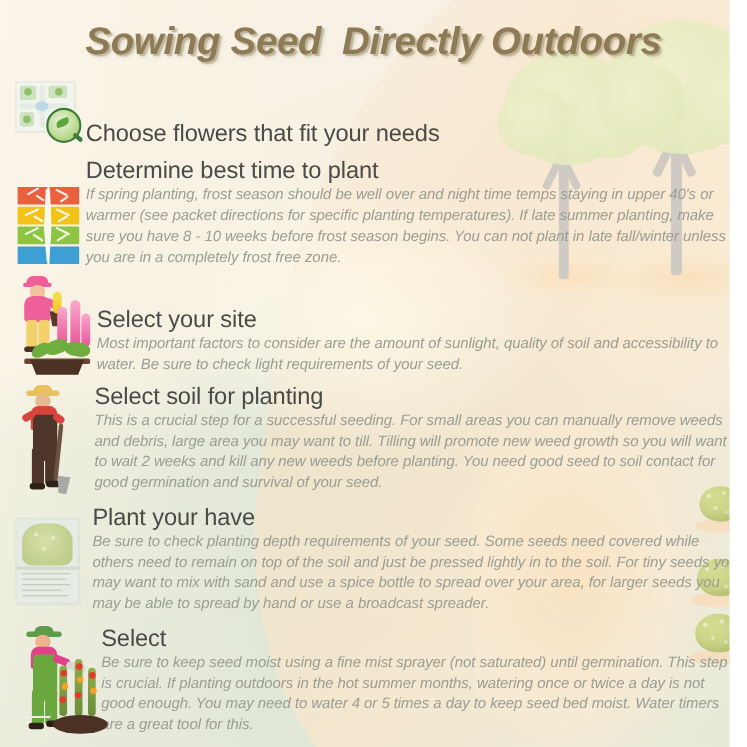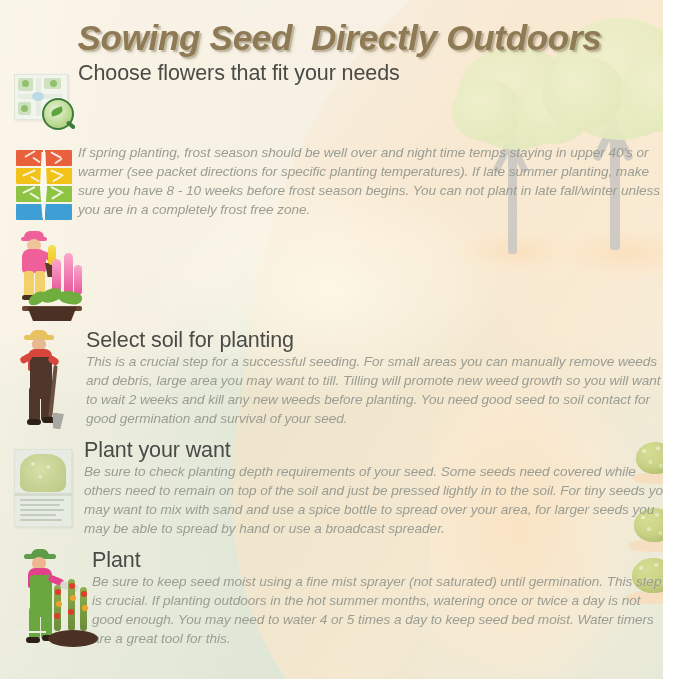--- a/index.html
+++ b/index.html
@@ -124,21 +124,21 @@
   
   .steps {
     position: absolute;
     left: 0; top: 62px;
     width: 679px;
     z-index: 5;
   }
   .step {
     position: relative;
     display: flex;
-    align-items: flex-start;
+    align-items: flex-end;
     padding: 0 8px 0 10px;
   }
   .step-icon {
     position: relative;
     flex: 0 0 auto;
     width: 72px;
     height: 78px;
     margin-right: 2px;
   }
   .step-text {
@@ -399,20 +399,21 @@
             <div class="twig" style="left:35px; top:9px; width:11px; height:2.4px; transform:rotate(-32deg);"></div>
           </div>
           <div class="bar b4">
             
           </div>
           <div class="trunk"></div>
           <div class="split"></div>
         </div>
       </div>
       <div class="step-text">
+        <h2 class="step-heading">Determine best time to plant</h2>
         <p class="step-body">If spring planting, frost season should be well over and  night time temps staying in upper 40's or warmer (see packet directions for specific planting temperatures). If late summer planting, make sure you have 8 - 10 weeks before frost season begins. You can not plant in late fall/winter unless you are in a completely frost free zone.</p>
       </div>
     </div>
 
     <div class="step step-3">
       <div class="step-icon">
         <div class="ic-person">
 
           <div class="b-hat" style="left:14px; top:2px;  width:20px; height:8px;  background:#ef5f9a; border-radius:10px 10px 3px 3px;"></div>
           <div class="b-hat" style="left:11px; top:8px;  width:26px; height:4px;  background:#ef5f9a; border-radius:6px;"></div>
@@ -430,20 +431,24 @@
           <div class="spike" style="left:42px; top:30px; width:9px; height:34px; background:linear-gradient(#f9a8cc,#e8559a); border-radius:6px;"></div>
           <div class="spike" style="left:54px; top:24px; width:9px; height:42px; background:linear-gradient(#f9a8cc,#e8559a); border-radius:6px;"></div>
           <div class="spike" style="left:64px; top:36px; width:8px; height:30px; background:linear-gradient(#f9a8cc,#e8559a); border-radius:6px;"></div>
 
           <div class="foliage" style="left:30px; top:60px; width:22px; height:13px; transform:rotate(-14deg);"></div>
           <div class="foliage" style="left:48px; top:62px; width:24px; height:13px; transform:rotate(12deg);"></div>
           <div class="foliage" style="left:18px; top:64px; width:18px; height:11px; transform:rotate(-26deg);"></div>
           <div class="planter-rim" style="left:12px; bottom:10px; width:60px;"></div>
           <div class="planter" style="left:14px; bottom:0;  width:56px; height:14px;"></div>
         </div>
+      </div>
+      <div class="step-text">
+        <h2 class="step-heading">Select your site</h2>
+        <p class="step-body">Most important factors to consider are the amount of sunlight, quality of soil and accessibility to water. Be sure to check light  requirements of your seed.</p>
       </div>
     </div>
 
     <div class="step step-4">
       <div class="step-icon">
         <div class="ic-person">
           <div class="b-hat" style="left:14px; top:6px;  width:30px; height:5px;  background:#e8c25e; border-radius:8px;"></div>
           <div class="b-hat" style="left:20px; top:1px;  width:18px; height:8px;  background:#e8c25e; border-radius:9px 9px 2px 2px;"></div>
           <div class="b-head" style="left:22px; top:9px;  width:14px; height:13px; background:#e8b88e; border-radius:48%;"></div>
           <div class="b-torso" style="left:18px; top:20px; width:24px; height:22px; background:#d8453c; border-radius:7px 7px 2px 2px;"></div>
@@ -471,21 +476,21 @@
           <div class="photo"></div>
           <div class="fold"></div>
           <div class="line" style="top:50px; width:44px;"></div>
           <div class="line" style="top:55px; width:40px;"></div>
           <div class="line" style="top:60px; width:44px;"></div>
           <div class="line" style="top:65px; width:36px;"></div>
           <div class="line" style="top:70px; width:42px;"></div>
         </div>
       </div>
       <div class="step-text">
-        <h2 class="step-heading">Plant your want</h2>
+        <h2 class="step-heading">Plant your have</h2>
         <p class="step-body">Be sure to check planting depth requirements of  your seed.  Some seeds need covered while others need to remain on top of the soil and just be pressed lightly in to the  soil. For tiny seeds you may want to mix with sand and use a spice bottle to spread over your area, for larger seeds you may be able to spread by hand or use a broadcast spreader.</p>
       </div>
     </div>
 
     <div class="step step-6">
       <div class="step-icon">
         <div class="ic-water">
           <div class="b-hat" style="left:14px; top:5px;  width:32px; height:5px;  background:#5e9c4a; border-radius:9px;"></div>
           <div class="b-hat" style="left:21px; top:0px;  width:18px; height:8px;  background:#5e9c4a; border-radius:9px 9px 2px 2px;"></div>
           <div class="b-head" style="left:22px; top:8px;  width:14px; height:13px; background:#eeb58e; border-radius:48%;"></div>
@@ -507,19 +512,19 @@
           <div class="spike" style="left:44px; top:64px; width:6px; height:6px; background:#e23b2e; border-radius:50%;"></div>
           <div class="spike" style="left:59px; top:34px; width:6px; height:6px; background:#e23b2e; border-radius:50%;"></div>
           <div class="spike" style="left:60px; top:46px; width:6px; height:6px; background:#f0a32a; border-radius:50%;"></div>
           <div class="spike" style="left:58px; top:60px; width:6px; height:6px; background:#e23b2e; border-radius:50%;"></div>
           <div class="spike" style="left:71px; top:42px; width:6px; height:6px; background:#e23b2e; border-radius:50%;"></div>
           <div class="spike" style="left:72px; top:56px; width:6px; height:6px; background:#f0a32a; border-radius:50%;"></div>
           <div class="mound" style="left:38px; bottom:2px; width:50px; height:17px;"></div>
         </div>
       </div>
       <div class="step-text">
-        <h2 class="step-heading">Plant</h2>
+        <h2 class="step-heading">Select</h2>
         <p class="step-body">Be sure to keep seed moist using a fine mist sprayer (not saturated) until germination. This step is crucial. If planting outdoors in the hot summer months, watering once  or twice a day is not good enough. You may need to water 4 or 5 times a day to keep seed bed moist. Water timers are a great tool for this.</p>
       </div>
     </div>
 
   </div>
 </div>
 
 </body></html>

